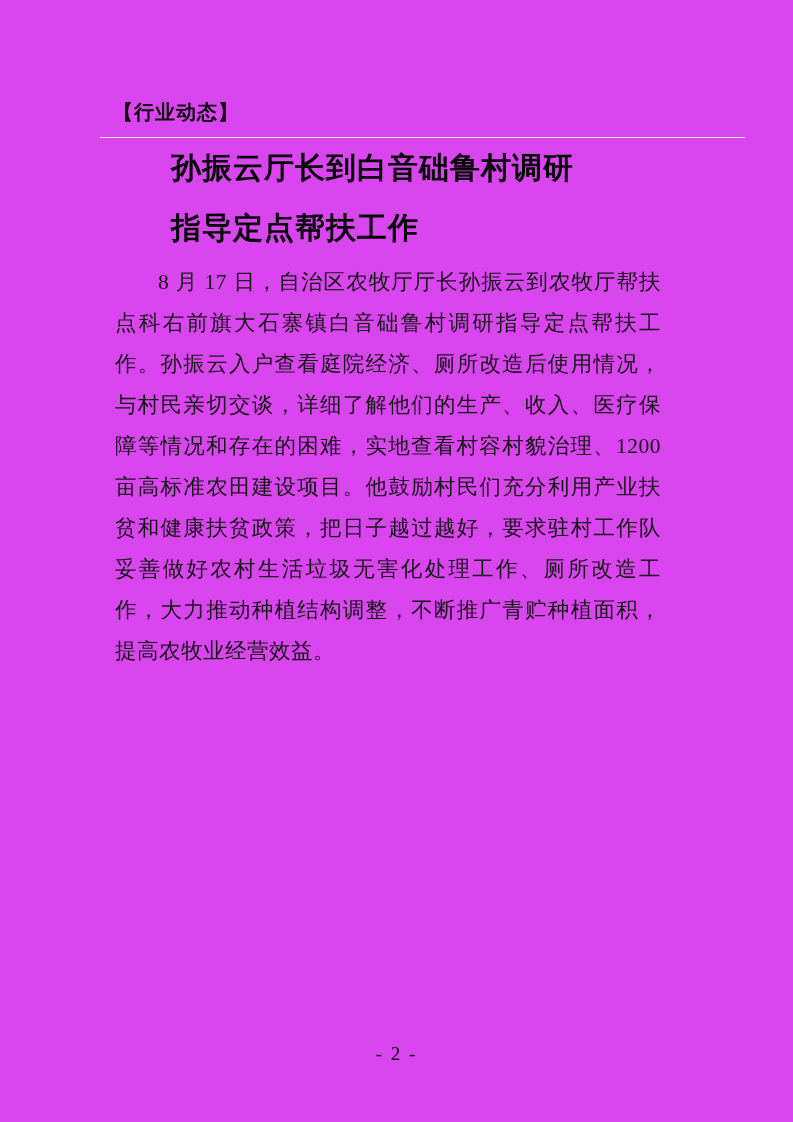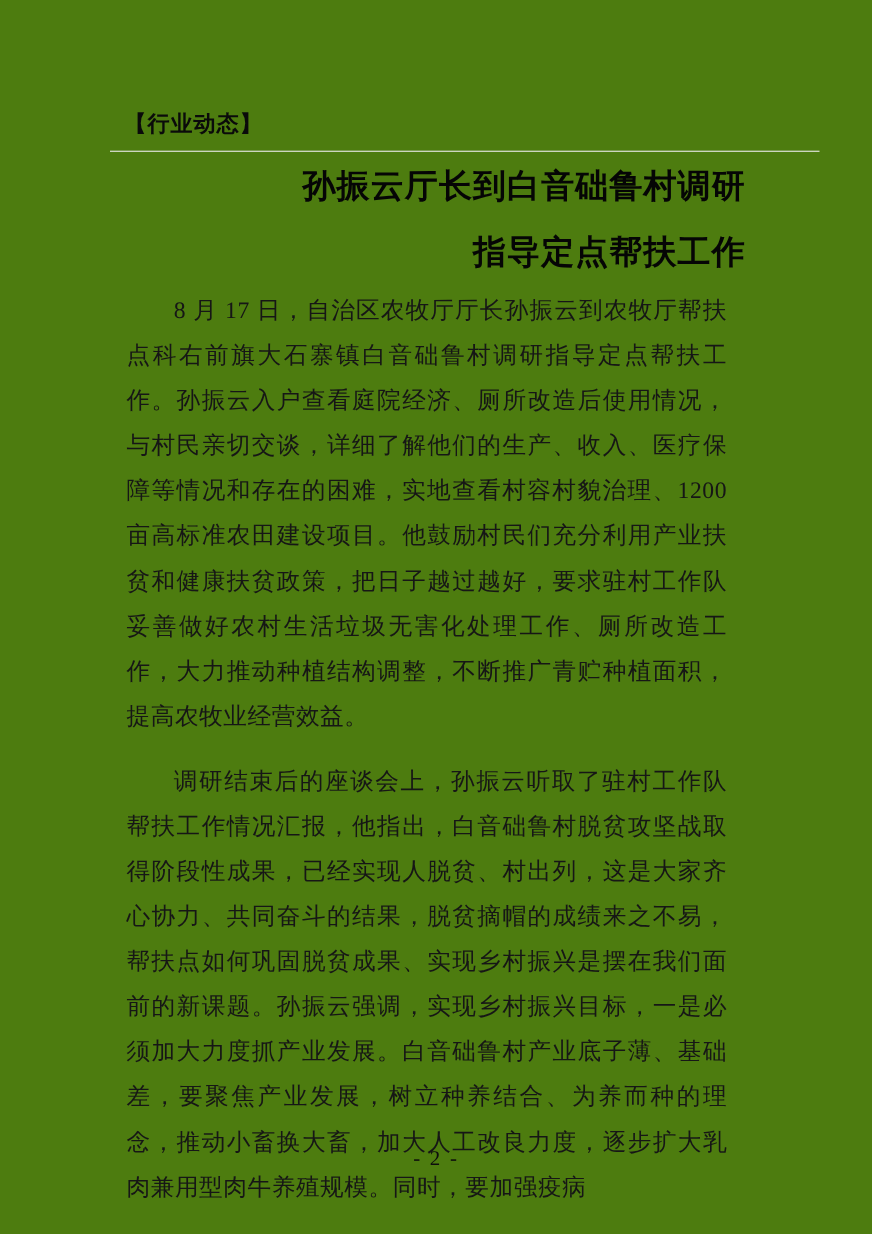--- a/index.html
+++ b/index.html
@@ -11,21 +11,21 @@
     width: 793px;
     height: 1122px;
     position: relative;
     font-family: "Liberation Serif", "DejaVu Serif", serif;
     color: #111111;
     overflow: hidden;
   }
   .page {
     position: absolute;
     inset: 0;
-    background: #4d7c0f;
+    background: #d946ef;
   }
   .section-tag {
     position: absolute;
     left: 113px;
     top: 99px;
     font-family: "Liberation Sans", "DejaVu Sans", sans-serif;
     font-weight: 700;
     font-size: 20px;
     letter-spacing: 1px;
     color: #0a0a0a;
@@ -39,22 +39,22 @@
     height: 1px;
     background: #ececec;
   }
   .title-block {
     position: absolute;
     left: 115px;
     top: 140px;
     width: 563px;
     padding-left: 56px;
     box-sizing: border-box;
-    text-align: right;
-    font-family: Liberation Serif, serif;
+    text-align: left;
+    font-family: Liberation Mono, monospace;
     font-weight: 700;
     font-size: 30px;
     color: #050505;
   }
   .title-line {
     display: block;
     line-height: 60px;
     letter-spacing: 1px;
     white-space: nowrap;
   }
@@ -94,18 +94,17 @@
 
   <div class="header-rule"></div>
 
   <h1 class="title-block" style="margin:0;">
     <span class="title-line">孙振云厅长到白音础鲁村调研</span>
     <span class="title-line">指导定点帮扶工作</span>
   </h1>
 
   <div class="article-body">
     <p>8 月 17 日，自治区农牧厅厅长孙振云到农牧厅帮扶点科右前旗大石寨镇白音础鲁村调研指导定点帮扶工作。孙振云入户查看庭院经济、厕所改造后使用情况，与村民亲切交谈，详细了解他们的生产、收入、医疗保障等情况和存在的困难，实地查看村容村貌治理、1200 亩高标准农田建设项目。他鼓励村民们充分利用产业扶贫和健康扶贫政策，把日子越过越好，要求驻村工作队妥善做好农村生活垃圾无害化处理工作、厕所改造工作，大力推动种植结构调整，不断推广青贮种植面积，提高农牧业经营效益。</p>
-    <p>调研结束后的座谈会上，孙振云听取了驻村工作队帮扶工作情况汇报，他指出，白音础鲁村脱贫攻坚战取得阶段性成果，已经实现人脱贫、村出列，这是大家齐心协力、共同奋斗的结果，脱贫摘帽的成绩来之不易，帮扶点如何巩固脱贫成果、实现乡村振兴是摆在我们面前的新课题。孙振云强调，实现乡村振兴目标，一是必须加大力度抓产业发展。白音础鲁村产业底子薄、基础差，要聚焦产业发展，树立种养结合、为养而种的理念，推动小畜换大畜，加大人工改良力度，逐步扩大乳肉兼用型肉牛养殖规模。同时，要加强疫病</p>
   </div>
 
   <div class="page-number">- 2 -</div>
 
 </div>
 
 </body></html>

